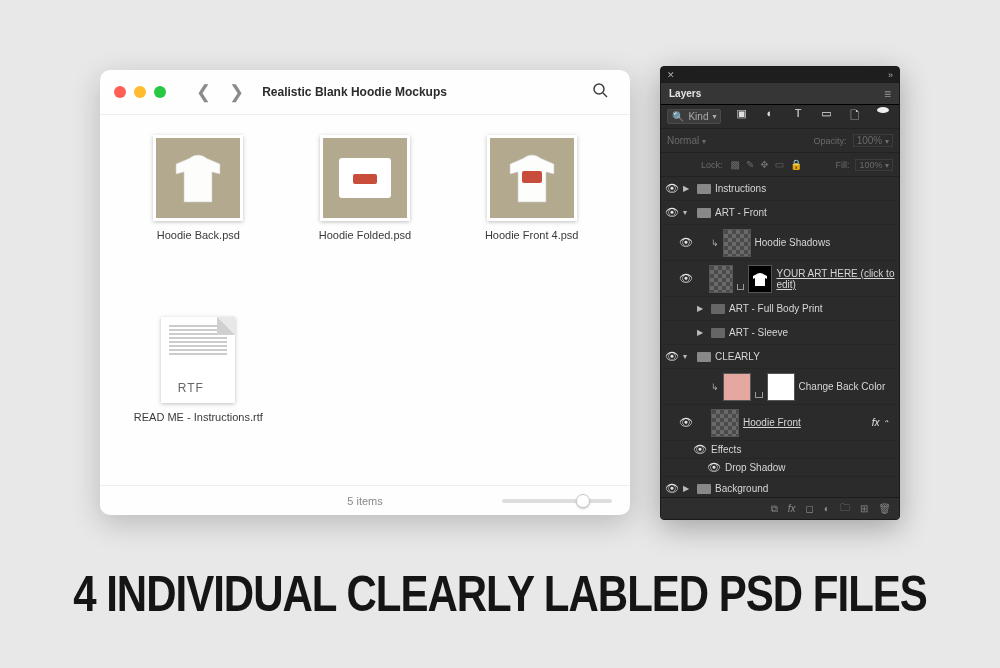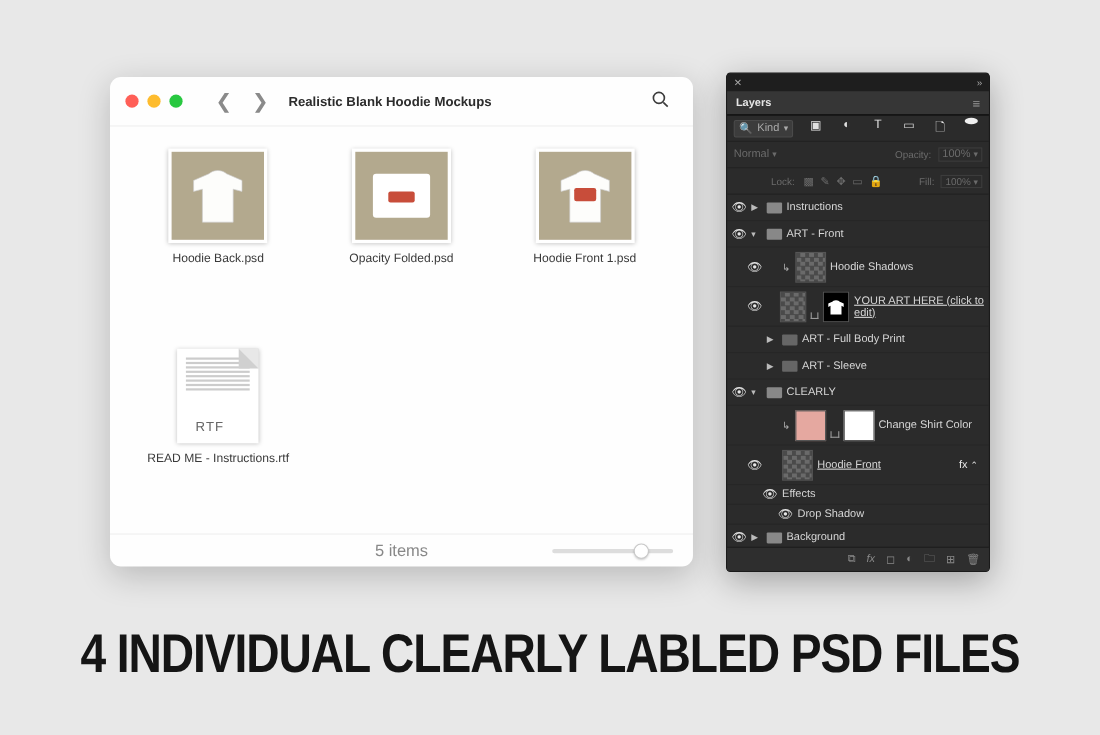--- a/index.html
+++ b/index.html
@@ -89,21 +89,21 @@
 .rtf-label {
   position: absolute; left: 0; right: 15px; bottom: 8px;
   text-align: center; font-size: 12px; font-weight: 500; color: #666; letter-spacing: 1px;
 }
 .rtf-lines div { height: 2px; background: #ccc; margin-bottom: 2px; }
 .finder-footer {
   height: 30px;
   border-top: 1px solid #eee;
   display: flex; align-items: center;
   padding: 0 18px;
-  font-size: 15px; color: #888;
+  font-size: 11px; color: #888;
   position: relative;
 }
 .item-count { position: absolute; left: 50%; transform: translateX(-50%); }
 .slider {
   position: absolute; right: 18px;
   width: 110px; height: 4px; background: #ddd; border-radius: 2px;
   display: flex; align-items: center;
 }
 .slider-knob { width: 14px; height: 14px; background: #fff; border: 1px solid #c8c8c8; border-radius: 50%; margin-left: 74px; box-shadow: 0 1px 2px rgba(0,0,0,0.2); }
 
@@ -181,21 +181,21 @@
   border: 1px solid #555;
 }
 .layer-sw.black { background: #000; display: flex; align-items: center; justify-content: center; }
 .layer-sw.white { background: #fff; }
 .layer-sw.pink  { background: #e5a8a0; }
 .layer-sw.chk   { background: repeating-conic-gradient(#6a6a6a 0% 25%, #4a4a4a 0% 50%) 0 0/8px 8px; }
 .mask-link { width: 8px; height: 6px; border: 1px solid #999; border-top: none; align-self: flex-end; margin-bottom: 6px; }
 .indent1 { padding-left: 18px; }
 .indent2 { padding-left: 32px; }
 .indent3 { padding-left: 46px; }
-.fx { margin-left: auto; color: #e6e6e6; padding-right: 6px; font-size: 10px; }
+.fx { margin-left: auto; font-style: italic; color: #e6e6e6; padding-right: 6px; font-size: 10px; }
 .panel-footer {
   height: 22px;
   background: #2e2e2e;
   border-top: 1px solid #1c1c1c;
   display: flex; align-items: center; justify-content: flex-end;
   gap: 10px; padding: 0 8px;
   color: #888; font-size: 10px;
 }
 
 
@@ -253,35 +253,35 @@
       <div class="thumb">
         <div class="img-inner">
             <div class="folded">
           <svg width="52" height="40" style="position:absolute;left:0;top:0">
                 <rect x="6" y="6" width="40" height="28" rx="4" fill="#fff"></rect>
                 <rect x="14" y="16" width="24" height="10" rx="2" fill="#c84d3a"></rect>
               </svg>
         </div>
           </div>
       </div>
-      <div>Opacity Folded.psd</div>
+      <div>Hoodie Folded.psd</div>
     </div>
 
     <div class="file">
       <div class="thumb">
         <div class="img-inner">
             <div class="hoodie">
           <svg viewBox="0 0 64 58">
                 <path d="M32 6c5 0 8 3 8 3l14 6v10l-8-2v30H18V23l-8 2V15l14-6s3-3 8-3z" fill="#fdfdfb" stroke="#ccc" stroke-width="0.6"></path>
                 <rect x="22" y="22" width="20" height="12" rx="2" fill="#c84d3a"></rect>
               </svg>
         </div>
           </div>
       </div>
-      <div>Hoodie Front 1.psd</div>
+      <div>Hoodie Front 4.psd</div>
     </div>
 
 
     <div class="file">
       <div class="rtf-thumb">
         <div class="rtf-lines">
             <div></div>
             <div></div>
             <div></div>
             <div></div>
@@ -396,21 +396,21 @@
       <span class="folder-ic"></span>
       <span class="layer-name">CLEARLY</span>
     </div>
     <div class="layer tall indent1">
       <span class="eye" style="opacity:0">👁</span>
       <span style="width:10px"></span>
       <span style="font-size:9px;color:#aaa">↳</span>
       <span class="layer-sw pink"></span>
       <span class="mask-link"></span>
       <span class="layer-sw white"></span>
-      <span class="layer-name">Change Shirt Color</span>
+      <span class="layer-name">Change Back Color</span>
     </div>
     <div class="layer tall indent1">
       <span class="eye">👁</span>
       <span style="width:10px"></span>
       <span class="layer-sw chk"></span>
       <span class="layer-name underline">Hoodie Front</span>
       <span class="fx"><span>fx</span> <span class="caret">⌃</span></span>
     </div>
     <div class="layer indent2" style="height:18px">
       <span class="eye">👁</span>

